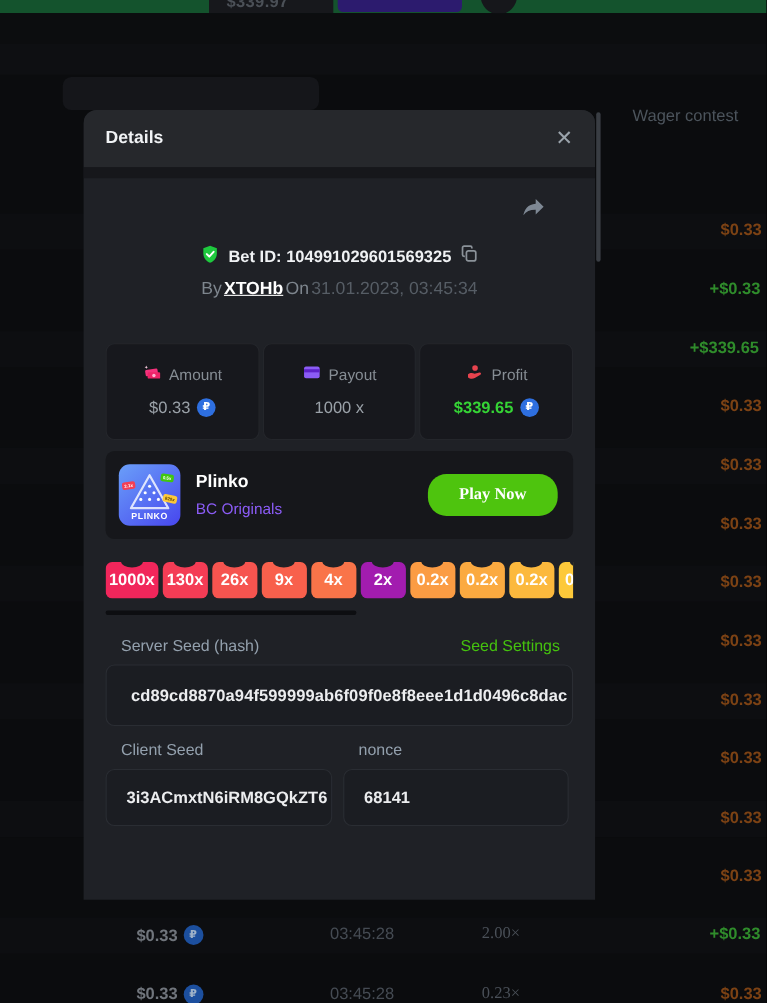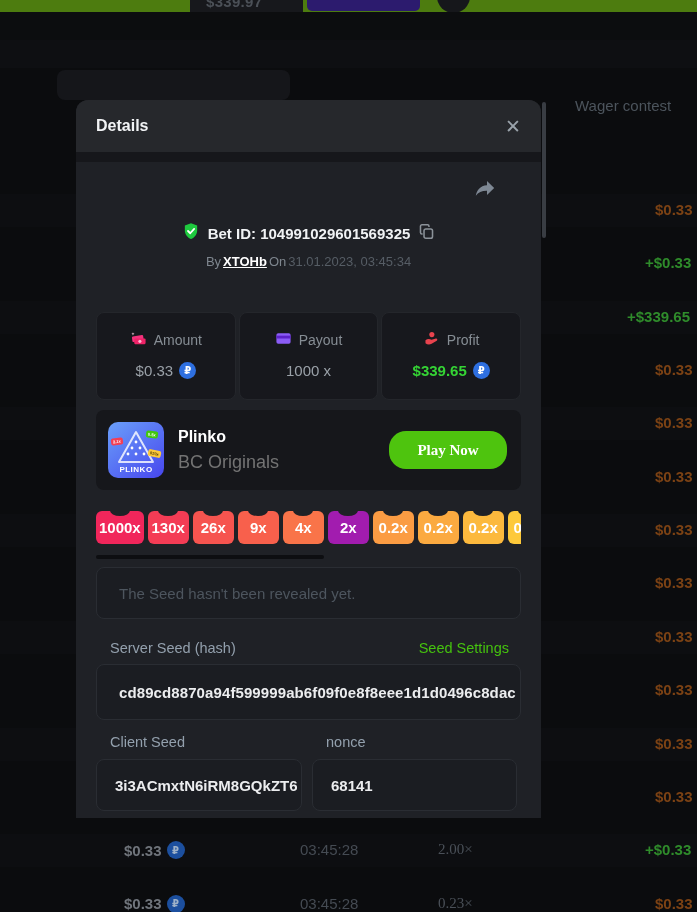--- a/index.html
+++ b/index.html
@@ -3,21 +3,21 @@
 <meta charset="utf-8">
 <style>
   * { margin:0; padding:0; box-sizing:border-box; }
   html,body { background:#000; }
   body { font-family:"Liberation Sans","DejaVu Sans",sans-serif; }
   #stage {
     position:relative; width:697px; height:912px; overflow:hidden;
     background:#0b0c0e; margin:0 auto;
   }
   
-  .topbar { position:absolute; left:0; top:0; width:697px; height:12px; background:#4d7c0f; }
+  .topbar { position:absolute; left:0; top:0; width:697px; height:12px; background:#14532d; }
   .balance-pill { position:absolute; left:190px; top:0; width:113px; height:12px; background:#17181c; overflow:hidden; }
   .balance-pill span { position:absolute; left:16px; top:-7px; font-size:15px; font-weight:bold; color:#4b5057; letter-spacing:.3px; }
   .deposit-btn { position:absolute; left:307px; top:0; width:113px; height:11px; background:#2c1b6e; border-radius:0 0 5px 5px; }
   .avatar { position:absolute; left:437px; top:-20px; width:33px; height:33px; border-radius:50%; background:#16171b; }
   .band1 { position:absolute; left:0; top:12px; width:697px; height:28px; background:#0c0d0f; }
   .band2 { position:absolute; left:0; top:40px; width:697px; height:28px; background:#0e0f12; }
   .tabstrip { position:absolute; left:57px; top:70px; width:233px; height:30px; background:#15161a; border-radius:8px; }
   .wager-contest { position:absolute; left:575px; top:97px; font-size:15px; color:#4c545c; }
   
   .bg-row { position:absolute; left:0; width:697px; height:33px; }
@@ -39,21 +39,21 @@
     border-radius:12px 12px 0 0; background:#1f2126; }
   .modal-header { height:52px; background:#26282c; display:flex; align-items:center; justify-content:space-between; padding:0 20px; }
   .modal-title { font-size:16px; font-weight:bold; color:#f1f3f5; }
   .close-x { font-size:19px; color:#9aa3ab; cursor:pointer; line-height:1; }
   .modal-strip { height:10px; background:#16171b; }
   .modal-body { padding:14px 20px 0; }
 
   .share-row { display:flex; justify-content:flex-end; height:34px; padding-right:24px; }
   .betid-row { display:flex; align-items:center; justify-content:center; gap:8px; margin-top:12px; height:22px; }
   .betid-text { font-size:15px; font-weight:bold; color:#f0f2f4; }
-  .by-row { display:flex; align-items:flex-start; justify-content:center; gap:2px; margin-top:10px; height:18px; font-size:13px; }
+  .by-row { display:flex; align-items:flex-start; justify-content:center; gap:2px; margin-top:10px; height:18px; font-size:16px; }
   .by-label, .on-label { color:#7e868e; }
   .username { color:#ffffff; font-weight:bold; text-decoration:underline; cursor:pointer; }
   .datetime { color:#565d65; }
 
   .stats-row { display:flex; gap:3px; margin-top:40px; }
   .stat-box { flex:1; height:88px; background:#17181d; border:1px solid #24262b; border-radius:8px;
     display:flex; flex-direction:column; align-items:center; padding-top:17px; }
   .stat-head { display:flex; align-items:center; gap:7px; font-size:14px; color:#868d94; }
   .stat-value { margin-top:12px; font-size:15px; color:#9aa1a8; display:flex; align-items:center; gap:6px; }
   .stat-value.profit { color:#35d435; font-weight:bold; }
@@ -66,21 +66,21 @@
     background:linear-gradient(140deg,#6a9ff9,#4746ee); overflow:hidden; }
   .plinko-tile svg { position:absolute; left:0; top:0; }
   .plinko-word { position:absolute; left:0; right:0; bottom:4px; text-align:center;
     font-size:8px; font-weight:bold; color:#fff; letter-spacing:.5px; }
   .ptag { position:absolute; font-size:4px; font-weight:bold; color:#fff; padding:0 2px; border-radius:2px; line-height:7px; }
   .ptag1 { left:3px; top:16px; background:#f43f55; transform:rotate(-8deg); }
   .ptag2 { right:6px; top:9px; background:#41c70e; transform:rotate(7deg); }
   .ptag3 { right:3px; top:28px; background:#fdc93a; color:#5c4503; transform:rotate(12deg); }
   .game-info { flex:1; }
   .game-name { font-size:16px; font-weight:bold; color:#ffffff; }
-  .game-provider { margin-top:6px; font-size:18px; color:#737373; }
+  .game-provider { margin-top:6px; font-size:14px; color:#8b5cf6; }
   .play-btn { width:118px; height:38px; background:#4ec40e; border:none; border-radius:17px;
     color:#fff; font-size:15px; font-weight:bold; cursor:pointer; font-family:Liberation Serif, serif; }
 
   .chips-row { margin-top:21px; height:33px; display:flex; gap:4px; overflow:hidden; }
   .chip { position:relative; min-width:41px; padding:0 3px; height:33px; border-radius:6px; flex:0 0 auto;
     display:flex; align-items:center; justify-content:center;
     color:#fff; font-size:15px; font-weight:bold; }
   .chip::before { content:""; position:absolute; top:-6px; left:50%; transform:translateX(-50%);
     width:20px; height:11px; border-radius:50%; background:#1f2126; }
   .chips-scroll { margin-top:11px; width:228px; height:4px; border-radius:2px; background:#0d0e11; }
@@ -310,23 +310,20 @@
           <span class="chip" style="background: rgb(248, 96, 76);">9x</span>
           <span class="chip" style="background: rgb(249, 116, 73);">4x</span>
           <span class="chip" style="background: #a21caf;">2x</span>
           <span class="chip" style="background: rgb(251, 156, 67);">0.2x</span>
           <span class="chip" style="background: rgb(251, 170, 64);">0.2x</span>
           <span class="chip" style="background: rgb(252, 185, 61);">0.2x</span>
           <span class="chip" style="background: rgb(253, 201, 58);">0.2x</span>
       </div>
       <div class="chips-scroll"></div>
 
-      <div class="seed-box">
-        <span class="seed-placeholder">The Seed hasn't been revealed yet.</span>
-      </div>
 
       <div class="hash-label-row">
         <span class="hash-label">Server Seed (hash)</span>
         <span class="seed-settings">Seed Settings</span>
       </div>
       <div class="seed-box hash-box">
         <span class="hash-text">cd89cd8870a94f599999ab6f09f0e8f8eee1d1d0496c8dac</span>
       </div>
 
       <div class="cs-row cs-labels">

